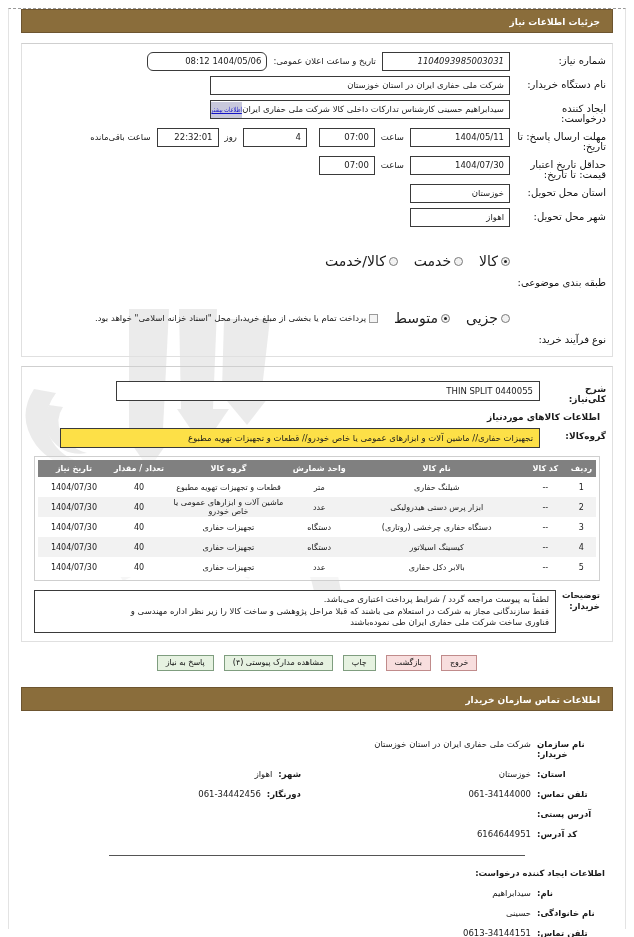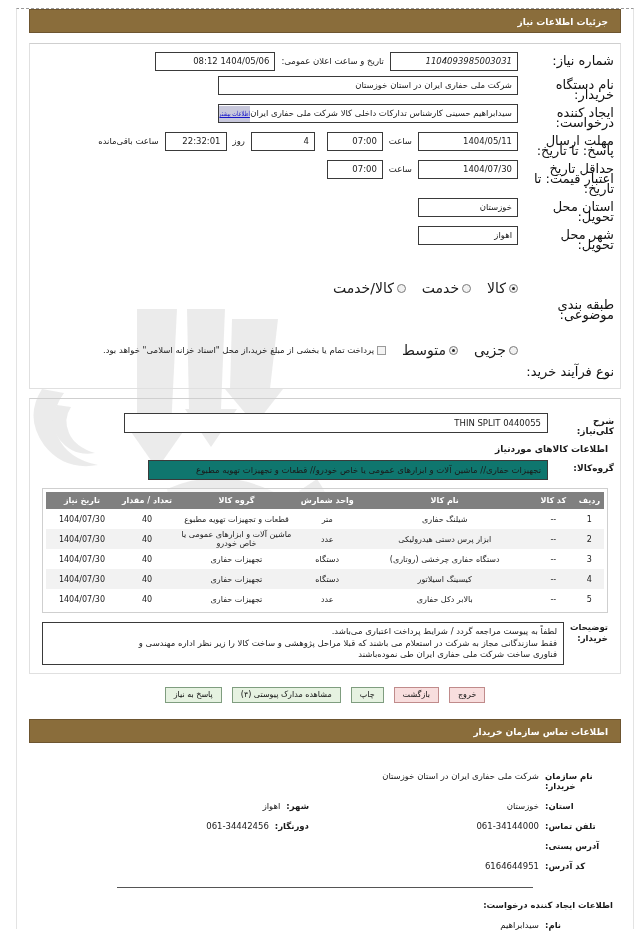--- a/index.html
+++ b/index.html
@@ -13,21 +13,21 @@
     font-size: 8.5px;
     color: #1a1a1a;
     direction: rtl;
     position: relative;
     overflow: hidden;
   }
 
   
   .page-frame {
     position: absolute;
-    left: 16px; top: 8px;
+    left: 8px; top: 8px;
     width: 618px; height: 921px;
     border-top: 1px dashed #9a9a9a;
     border-right: 1px solid #e3e3e3;
     border-left: 1px solid #e3e3e3;
     padding: 0;
   }
 
   
   .watermark {
     position: absolute;
@@ -71,21 +71,21 @@
     justify-content: flex-start;
     margin-bottom: 4px;
     min-height: 20px;
   }
   .flabel {
     width: 96px;
     flex: 0 0 96px;
     text-align: right;
     padding-top: 4px;
     padding-left: 6px;
-    font-size: 13px;
+    font-size: 10px;
     line-height: 10px;
     color: #111;
   }
   .fbox {
     border: 1px solid #3a3a3a;
     background: #fff;
     height: 19px;
     line-height: 17px;
     padding: 0 5px;
     font-size: 8.5px;
@@ -93,21 +93,21 @@
     overflow: hidden;
     white-space: nowrap;
   }
   .inline-lbl {
     padding: 4px 6px 0 6px;
     font-size: 8.5px;
     white-space: nowrap;
   }
 
   .w-need   { width: 128px; font-style: italic; }
-  .w-date   { width: 120px; }
+  .w-date   { width: 120px; border-radius: 6px; }
   .w-long   { width: 300px; }
   .w-deadline { width: 100px; }
   .w-time   { width: 56px; }
   .w-days   { width: 64px; }
   .w-remain { width: 62px; }
   .w-prov   { width: 100px; }
 
   .link-overlay {
     color: #1414c8;
     background: #c8c8dc;
@@ -175,22 +175,22 @@
     padding: 0 6px;
     font-size: 8.5px;
     text-align: right;
   }
   .sub-title {
     font-weight: bold; font-size: 9px;
     text-align: right; margin: 8px 6px 4px 0;
   }
   .group-box {
     border: 1px solid #3a3a3a;
-    background: #0f766e;
-    width: 400px;
+    background: #fde047;
+    width: 480px;
     height: 20px; line-height: 18px;
     padding: 0 6px;
     font-size: 8.5px; text-align: right;
   }
 
   
   .tbl-wrap {
     margin: 8px 6px 0 6px;
     border: 1px solid #cfcfcf;
     padding: 3px;

